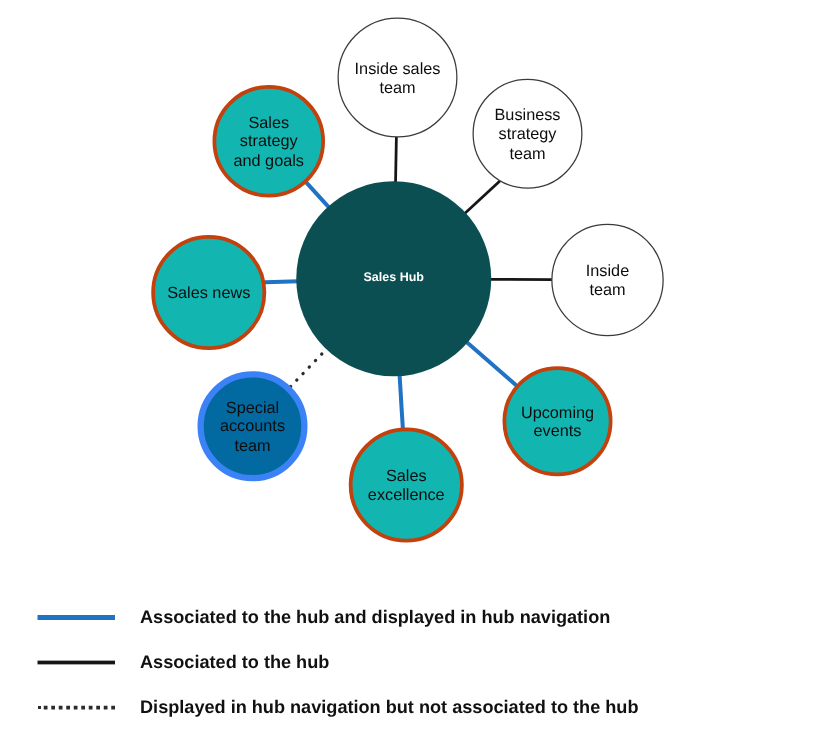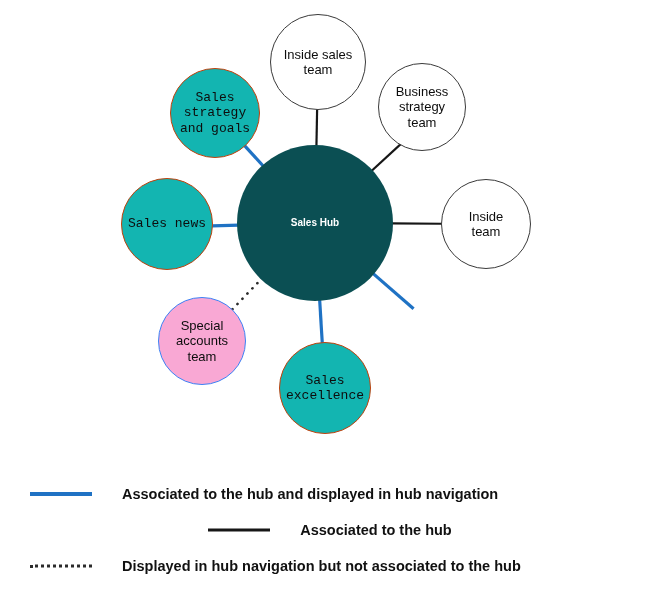--- a/index.html
+++ b/index.html
@@ -44,28 +44,27 @@
   .node-hub {
     background: #0B4F53;
     color: #ffffff;
     font-weight: bold;
     font-size: 10px;
     border: none;
   }
   .node-teal {
     background: #13B5B1;
     color: #0d0d0d;
-    border: 1px solid #c2410c;
+    border: 3px solid #c2410c;
     font-size: 13px;
-    font-family: Liberation Mono, monospace;
   }
   .node-cyan {
-    background: #f9a8d4;
+    background: #0369a1;
     color: #0d0d0d;
-    border: 1px solid #3b82f6;
+    border: 5px solid #3b82f6;
     font-size: 13px;
   }
   .node-white {
     background: #ffffff;
     color: #0d0d0d;
     border: 1px solid #3a3a3a;
     font-size: 13px;
   }
   #legend {
     position: absolute;
@@ -99,21 +98,21 @@
   .sw-solid-blue::before {
     border-top: 4px solid #1F72C4;
   }
   .sw-solid-black::before {
     border-top: 3px solid #161616;
   }
   .sw-dotted::before {
     border-top: 3px dotted #2b2b2b;
   }
   .legend-text {
-    margin-left: 30px;
+    margin-left: 20px;
     font-size: 14.5px;
     font-weight: bold;
     color: #111111;
     white-space: nowrap;
   }
 </style>
 </head>
 <body>
 
 <div id="canvas">
@@ -140,52 +139,56 @@
     <span class="node-label">Business
 strategy
 team</span>
   </div>
 
   <div class="node node-white" id="node-account-team" style="left: 441px; top: 179px; width: 90px; height: 90px;">
     <span class="node-label">Inside
 team</span>
   </div>
 
+  <div class="node node-teal" id="node-upcoming-events" style="left: 402px; top: 293px; width: 88px; height: 88px;">
+    <span class="node-label">Upcoming
+events</span>
+  </div>
 
   <div class="node node-teal" id="node-sales-excellence" style="left: 279px; top: 342px; width: 92px; height: 92px;">
     <span class="node-label">Sales
 excellence</span>
   </div>
 
   <div class="node node-cyan" id="node-special-accounts-team" style="left: 158px; top: 297px; width: 88px; height: 88px;">
     <span class="node-label">Special
 accounts
 team</span>
   </div>
 
-  <div class="node node-teal" id="node-sales-news" style="left: 121px; top: 178px; width: 92px; height: 92px;">
+  <div class="node node-teal" id="node-sales-news" style="left: 121px; top: 188px; width: 92px; height: 92px;">
     <span class="node-label">Sales news</span>
   </div>
 
   <div class="node node-teal" id="node-sales-strategy-and-goals" style="left: 170px; top: 68px; width: 90px; height: 90px;">
     <span class="node-label">Sales
 strategy
 and goals</span>
   </div>
 
   <div class="node node-hub" id="node-sales-hub" style="left: 237px; top: 145px; width: 156px; height: 156px;">
     <span class="node-label">Sales Hub</span>
   </div>
 
   <div id="legend">
     <div class="legend-row" style="top: 6px;">
       <span class="legend-swatch sw-solid-blue"></span>
       <span class="legend-text">Associated to the hub and displayed in hub navigation</span>
     </div>
-    <div class="legend-row" style="top: 42px; justify-content: center;">
+    <div class="legend-row" style="top: 42px;">
       <span class="legend-swatch sw-solid-black"></span>
       <span class="legend-text">Associated to the hub</span>
     </div>
     <div class="legend-row" style="top: 78px; text-align: right;">
       <span class="legend-swatch sw-dotted"></span>
       <span class="legend-text">Displayed in hub navigation but not associated to the hub</span>
     </div>
   </div>
 
 </div>

